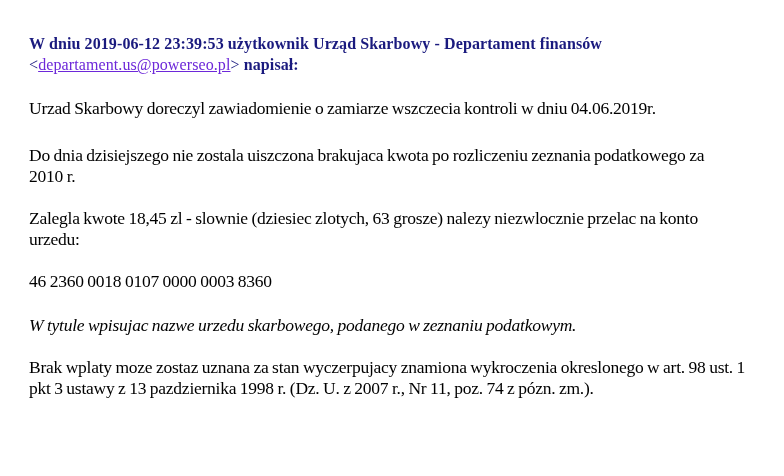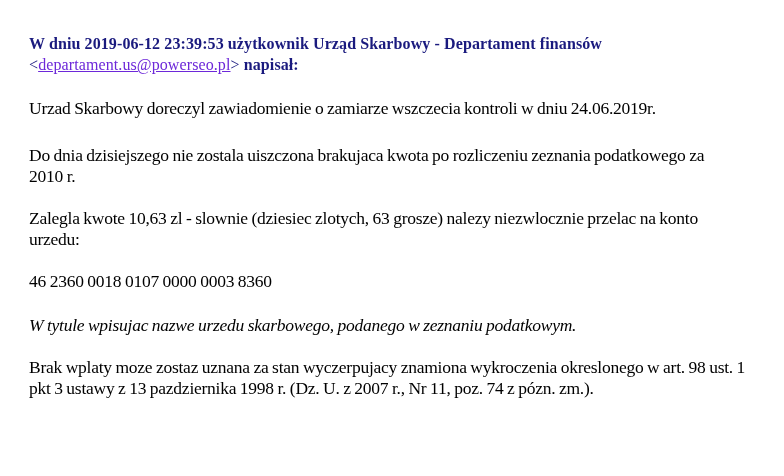--- a/index.html
+++ b/index.html
@@ -53,19 +53,19 @@
   </style>
 </head>
 <body>
 
 <div class="page">
   <div class="header">
     <span>W dniu 2019-06-12 23:39:53 użytkownik Urząd Skarbowy - Departament finansów</span><br>
     <span class="lt">&lt;</span><a title="departament.us@powerseo.pl">departament.us@powerseo.pl</a><span class="gt">&gt;</span><span> napisał:</span>
   </div>
 
-  <p class="para p1">Urzad Skarbowy doreczyl zawiadomienie o zamiarze wszczecia kontroli w dniu 24.06.2019r.</p>
+  <p class="para p1">Urzad Skarbowy doreczyl zawiadomienie o zamiarze wszczecia kontroli w dniu 04.06.2019r.</p>
   <p class="para p2">Do dnia dzisiejszego nie zostala uiszczona brakujaca kwota po rozliczeniu zeznania podatkowego za 2010 r.</p>
-  <p class="para p3">Zalegla kwote 10,63 zl - slownie (dziesiec zlotych, 63 grosze) nalezy niezwlocznie przelac na konto urzedu:</p>
+  <p class="para p3">Zalegla kwote 18,45 zl - slownie (dziesiec zlotych, 63 grosze) nalezy niezwlocznie przelac na konto urzedu:</p>
   <p class="para p4">46 2360 0018 0107 0000 0003 8360</p>
   <p class="para p5">W tytule wpisujac nazwe urzedu skarbowego, podanego w zeznaniu podatkowym.</p>
   <p class="para p6">Brak wplaty moze zostaz uznana za stan wyczerpujacy znamiona wykroczenia okreslonego w art. 98 ust. 1 pkt 3 ustawy z 13 pazdziernika 1998 r. (Dz. U. z 2007 r., Nr 11, poz. 74 z pózn. zm.).</p>
 </div>
 
 </body></html>

